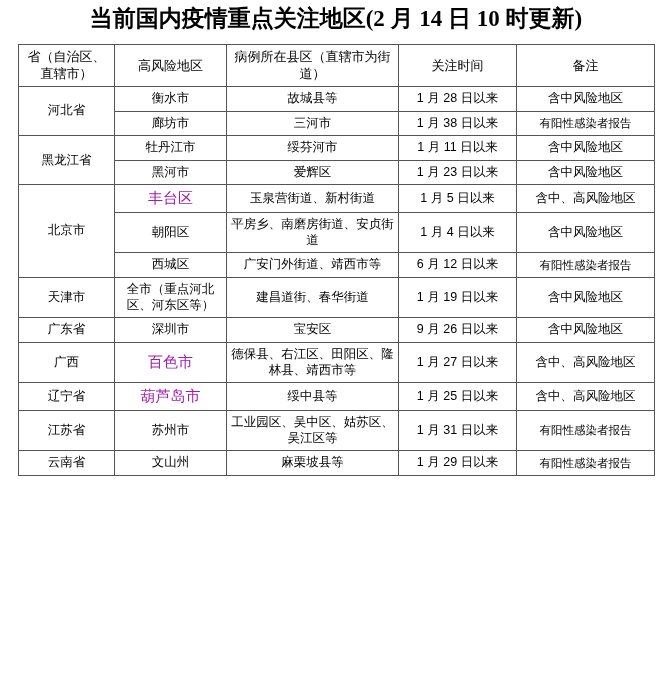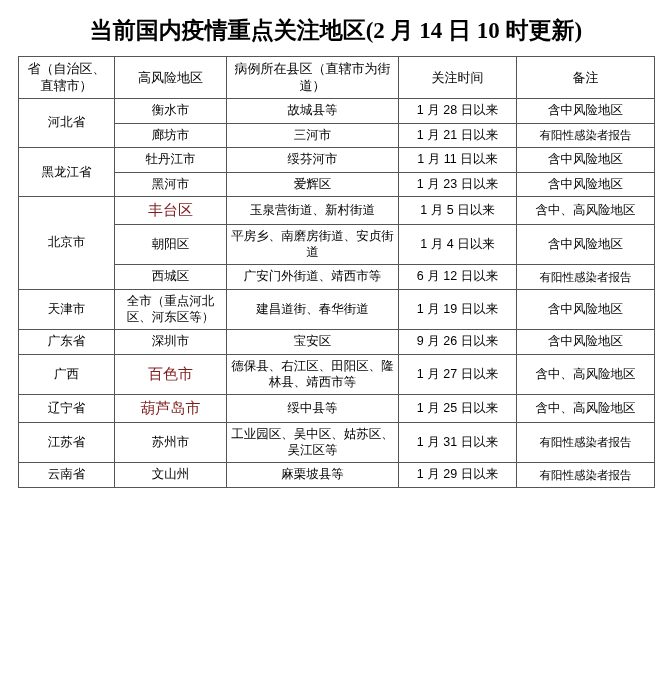--- a/index.html
+++ b/index.html
@@ -11,21 +11,21 @@
     width: 672px;
     height: 675px;
     font-family: "Liberation Sans", sans-serif;
     color: #000000;
     overflow: hidden;
   }
   .page {
     width: 672px;
     height: 498px;
     box-sizing: border-box;
-    padding: 16px 18px 0 18px;
+    padding: 4px 18px 0 18px;
     position: relative;
   }
   .title {
     text-align: center;
     font-size: 23px;
     font-weight: bold;
     letter-spacing: 0px;
     line-height: 1.15;
     margin: 2px 0 12px 0;
     white-space: nowrap;
@@ -53,21 +53,21 @@
   }
   
   col.c0 { width: 96px; }
   col.c1 { width: 112px; }
   col.c2 { width: 172px; }
   col.c3 { width: 118px; }
   col.c4 { width: 138px; }
 
   td.bold { font-weight: bold; }
   td.red  { color: #000000; font-weight: bold; }
-  td.redb { color: #7f1d1d; font-weight: bold; font-size: 15px; }
+  td.redb { color: #a21caf; font-weight: bold; font-size: 15px; }
   td.small { font-size: 11.5px; font-family: Liberation Serif, serif; }
   td.prov { font-weight: bold; }
 </style>
 </head>
 <body>
 
 <div class="page">
   <div class="title">当前国内疫情重点关注地区(2 月 14 日 10 时更新)</div>
 
   <table class="grid">
@@ -91,21 +91,21 @@
         <tr>
           <td class="prov" rowspan="2">河北省</td>
           <td class="bold">衡水市</td>
           <td class="bold">故城县等</td>
           <td class="bold">1 月 28 日以来</td>
           <td class="bold">含中风险地区</td>
         </tr>
         <tr>
           <td>廊坊市</td>
           <td>三河市</td>
-          <td>1 月 21 日以来</td>
+          <td>1 月 38 日以来</td>
           <td class="small">有阳性感染者报告</td>
         </tr>
         <tr>
           <td class="prov" rowspan="2">黑龙江省</td>
           <td class="bold">牡丹江市</td>
           <td class="bold">绥芬河市</td>
           <td class="bold">1 月 11 日以来</td>
           <td class="bold">含中风险地区</td>
         </tr>
         <tr>

